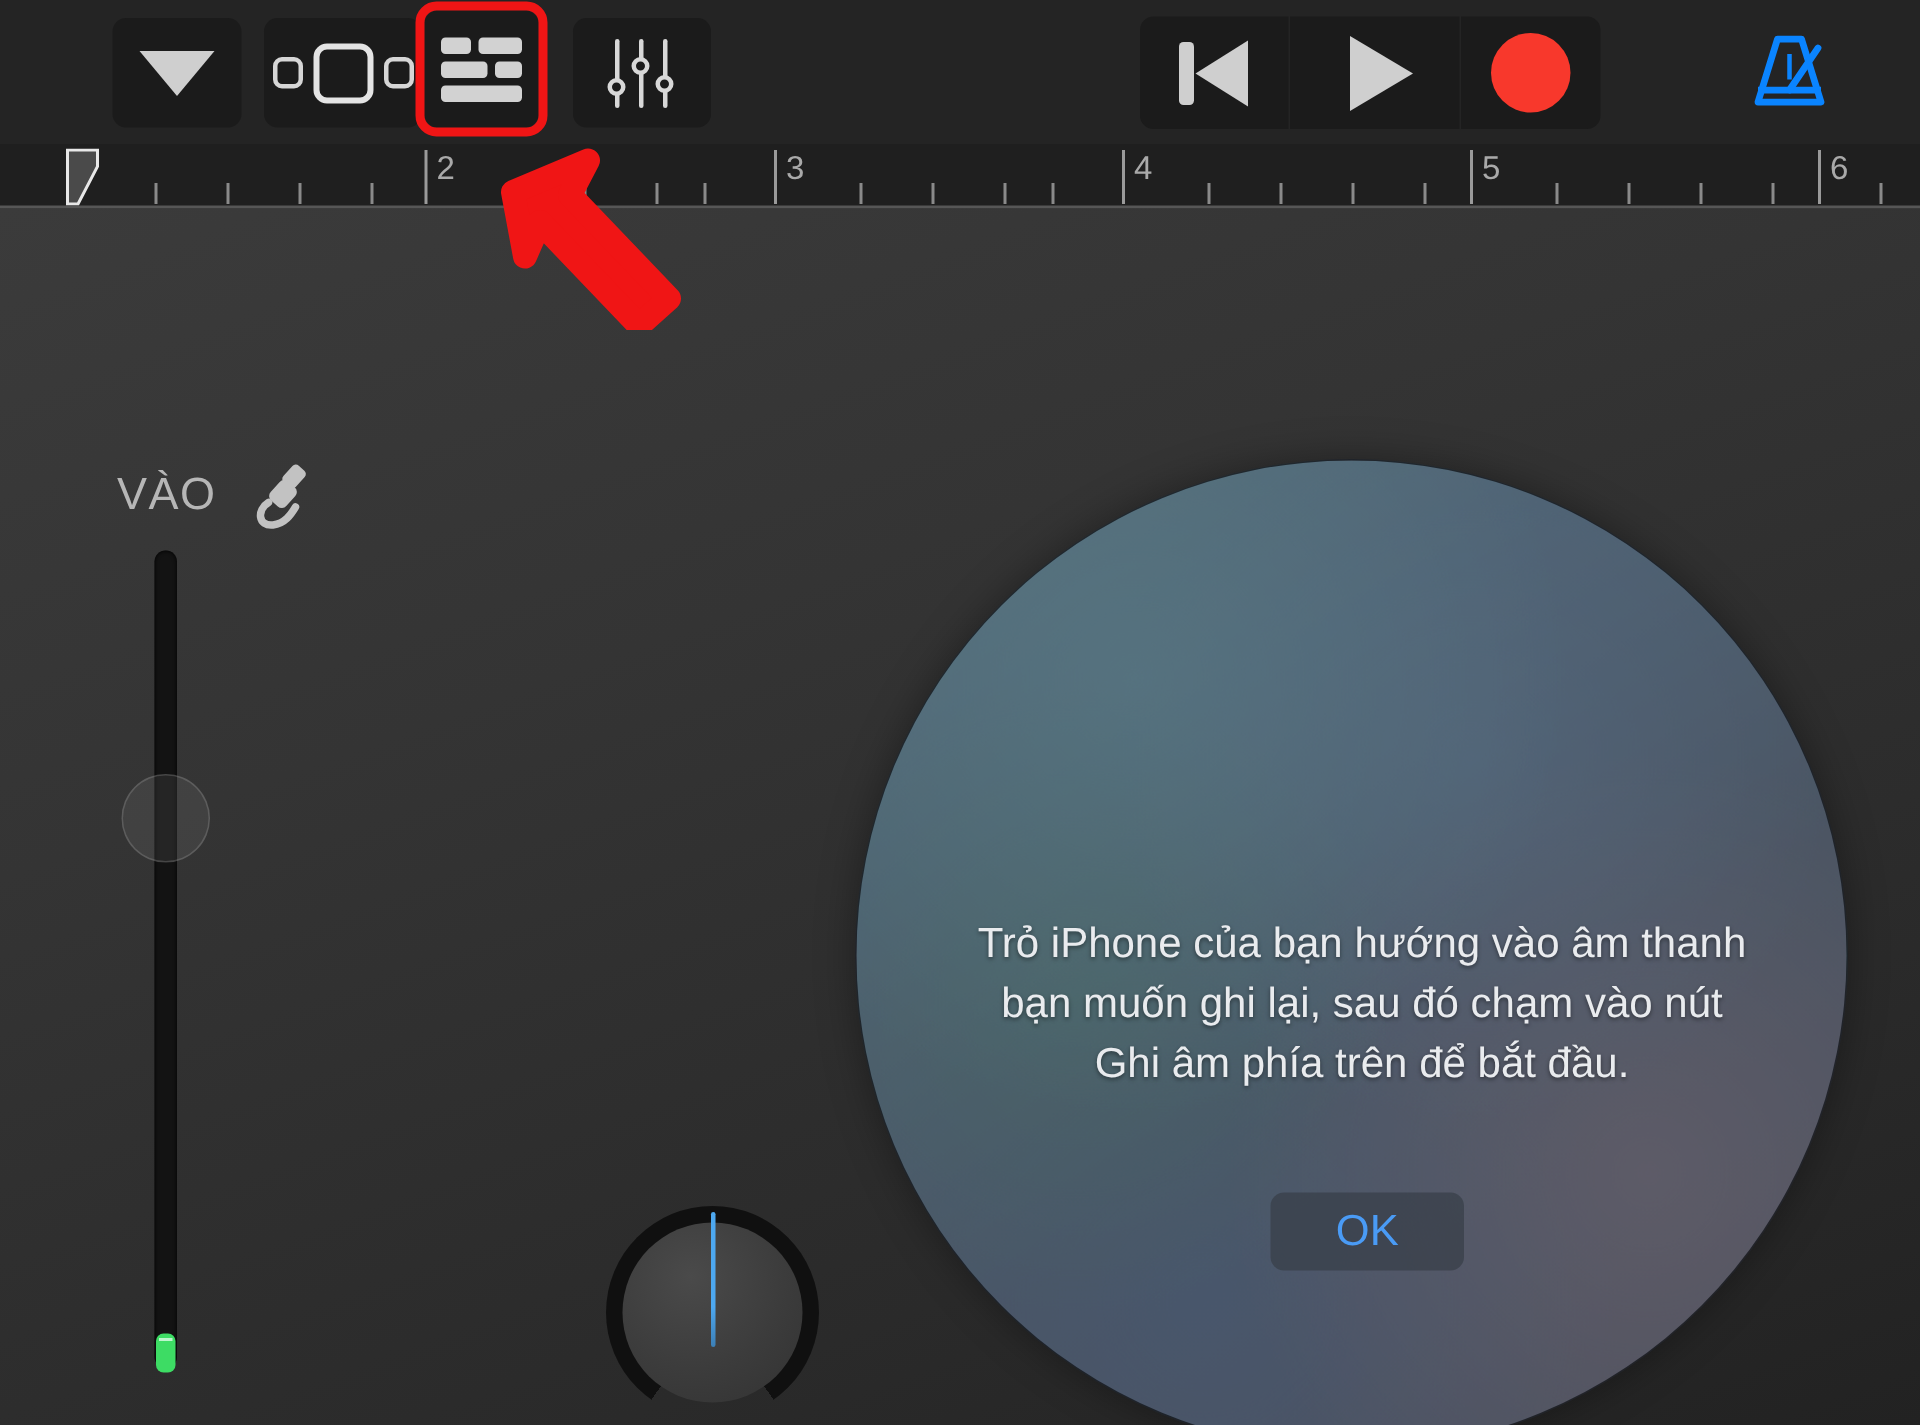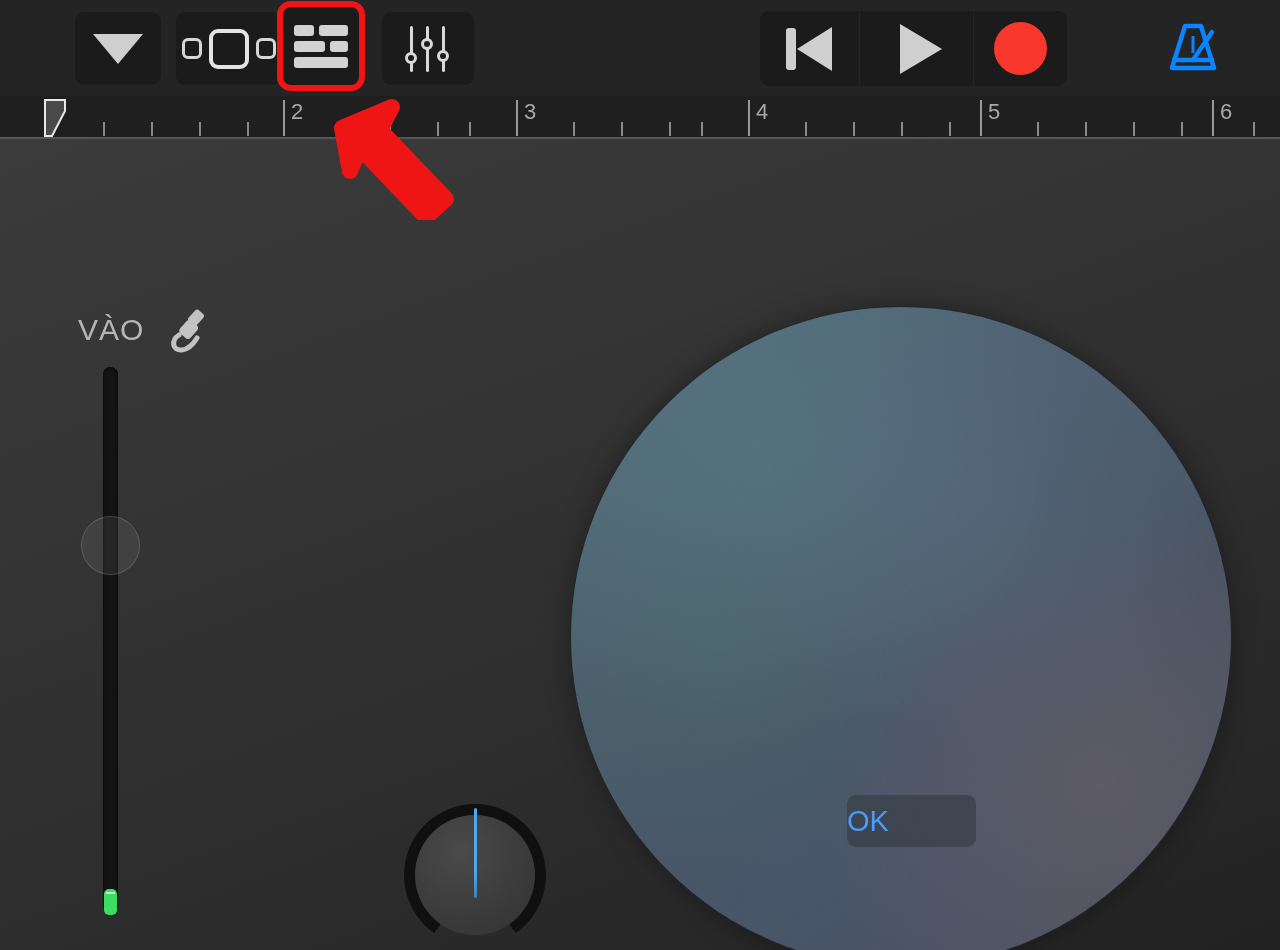--- a/index.html
+++ b/index.html
@@ -195,21 +195,21 @@
     width: 520px; text-align: center;
     font-size: 28px; line-height: 40px;
     color: #e9ebee;
     text-shadow: 0 1px 3px rgba(0,0,0,0.45);
   }
   .ok-button {
     position: absolute; left: 847px; top: 656px;
     width: 129px; height: 52px;
     background: rgba(55,62,72,0.72);
     border-radius: 9px;
-    display: flex; align-items: center; justify-content: flex-start;
+    display: flex; align-items: center; justify-content: center;
   }
   .ok-button span { font-size: 29px; color: #4a9bf5; }
 
   
   .annotation-arrow { position: absolute; left: 330px; top: 95px; }
 </style>
 </head>
 <body>
 
 <div id="app">
@@ -319,20 +319,21 @@
     <div class="barnum" style="left:524px;">3</div>
     <div class="barnum" style="left:756px;">4</div>
     <div class="barnum" style="left:988px;">5</div>
     <div class="barnum" style="left:1220px;">6</div>
   </div>
 
   <div class="main">
 
     <div class="viz-circle"></div>
 
+    <div class="viz-message">Trỏ iPhone của bạn hướng vào âm thanh bạn muốn ghi lại, sau đó chạm vào nút Ghi âm phía trên để bắt đầu.</div>
 
     <div class="ok-button">
       <span>OK</span>
     </div>
 
     <div class="input-label">VÀO</div>
 
     <svg class="cable-icon" width="48" height="48" viewBox="0 0 48 48">
       <rect x="28" y="3" width="11" height="15" rx="3" transform="rotate(42 33 10)" fill="#c2c2c2"></rect>
       <rect x="19" y="14" width="14" height="17" rx="4" transform="rotate(42 26 22)" fill="#c2c2c2"></rect>

